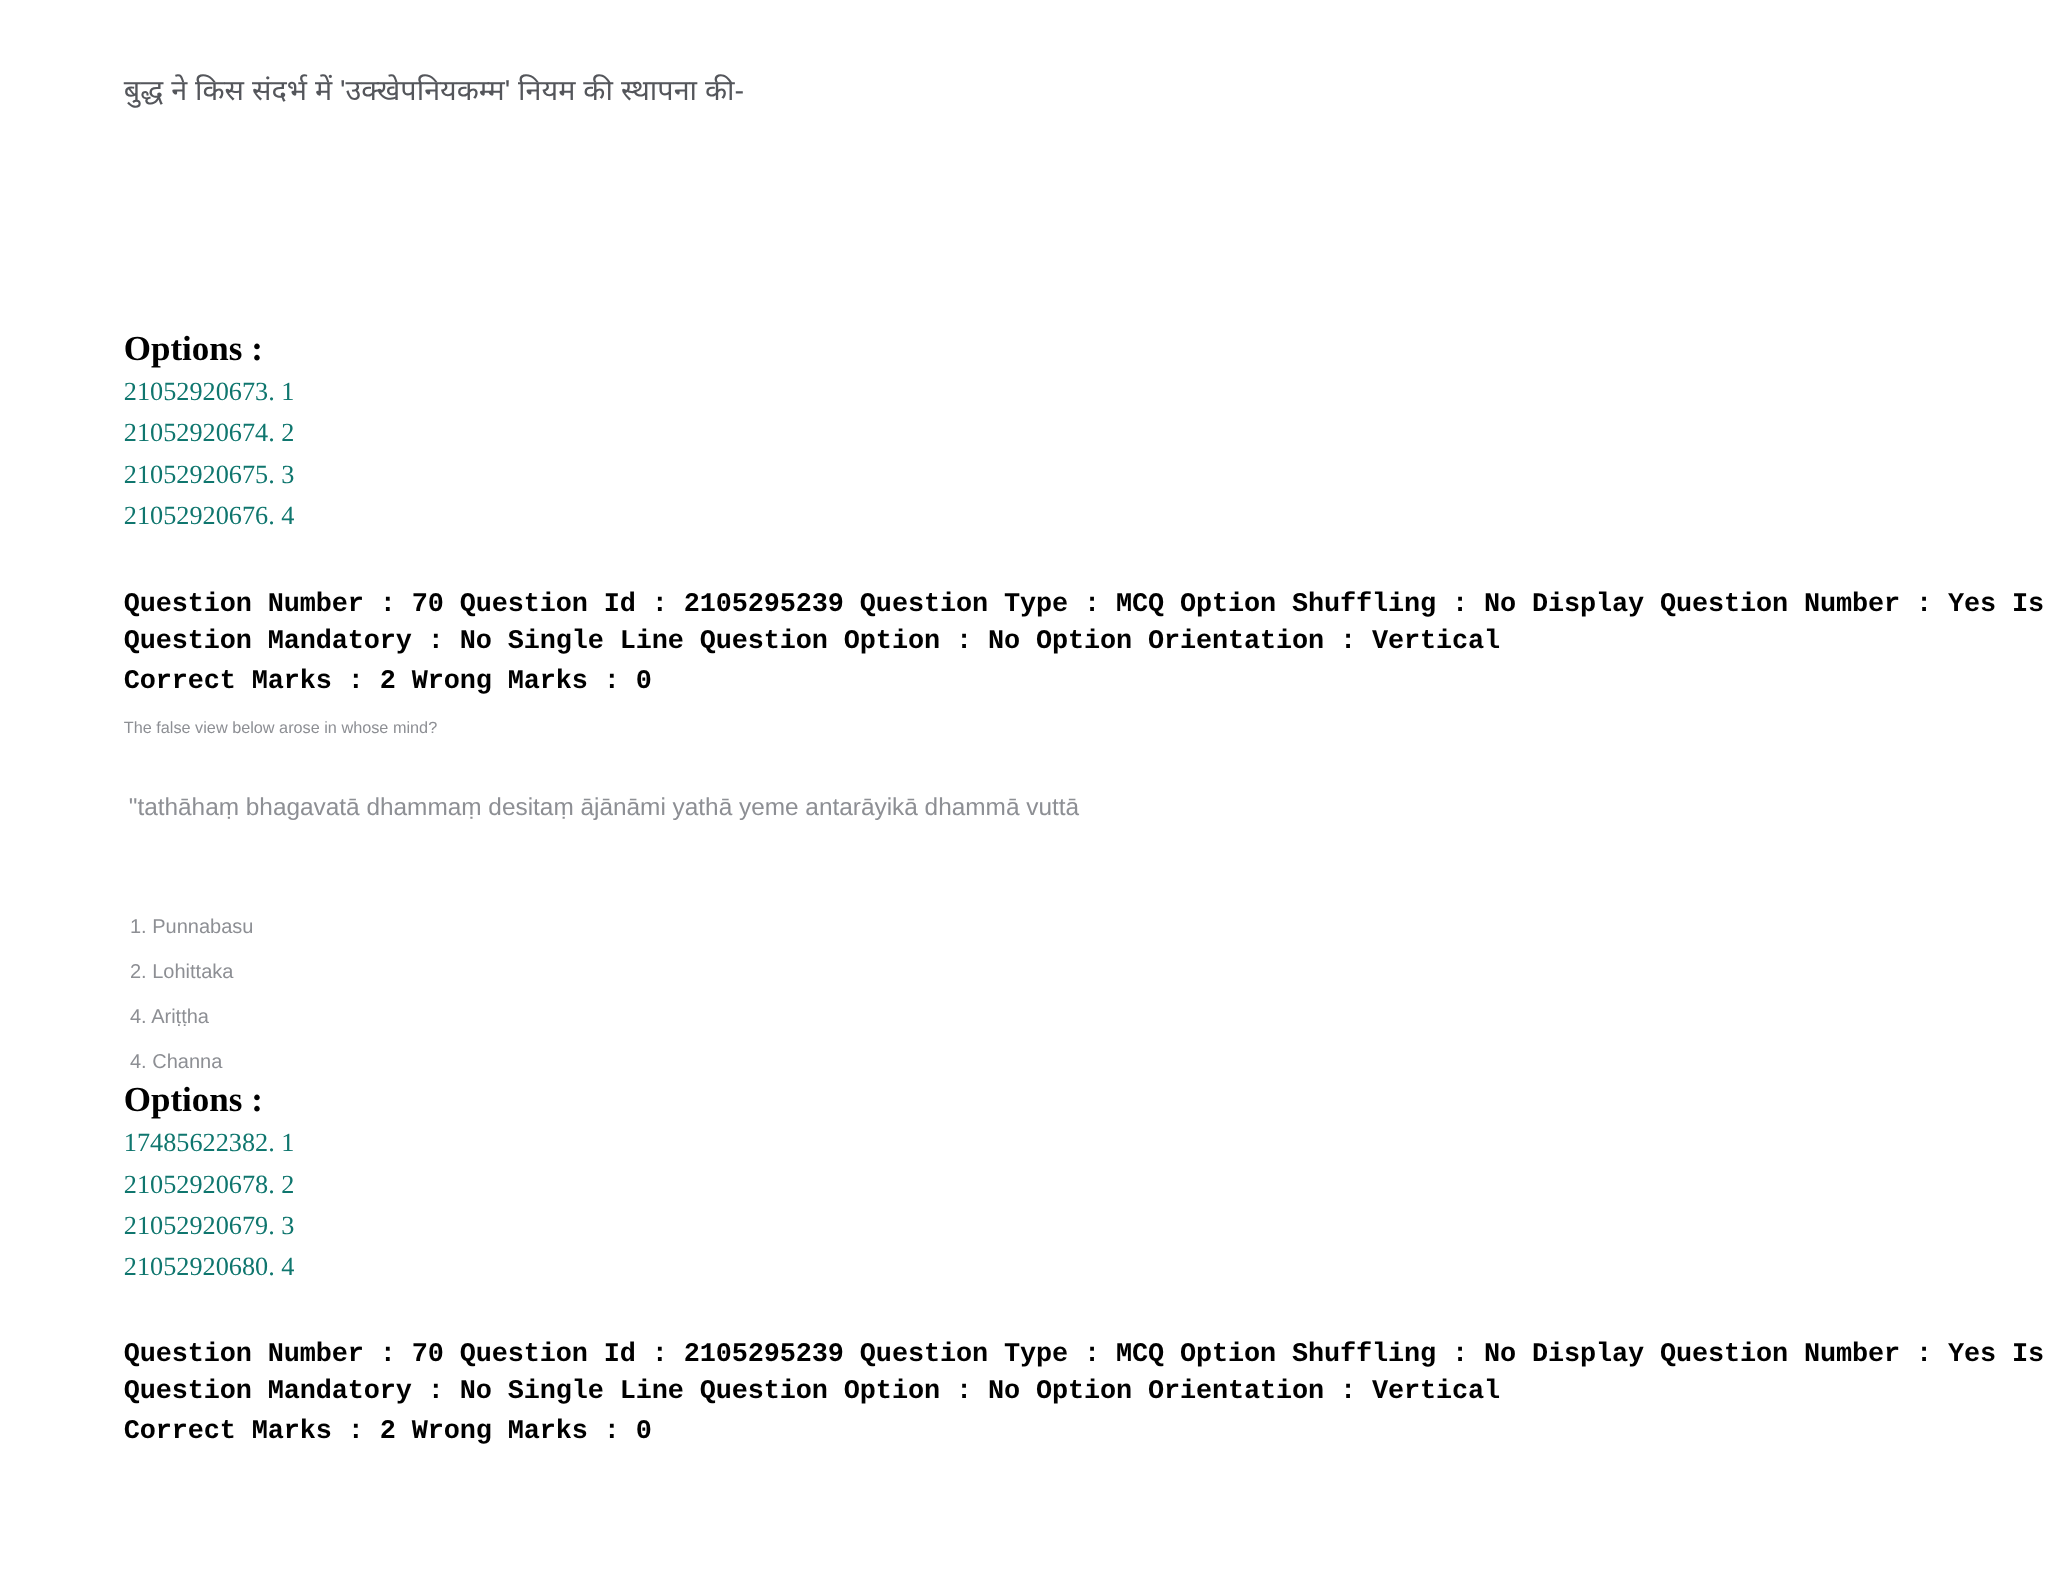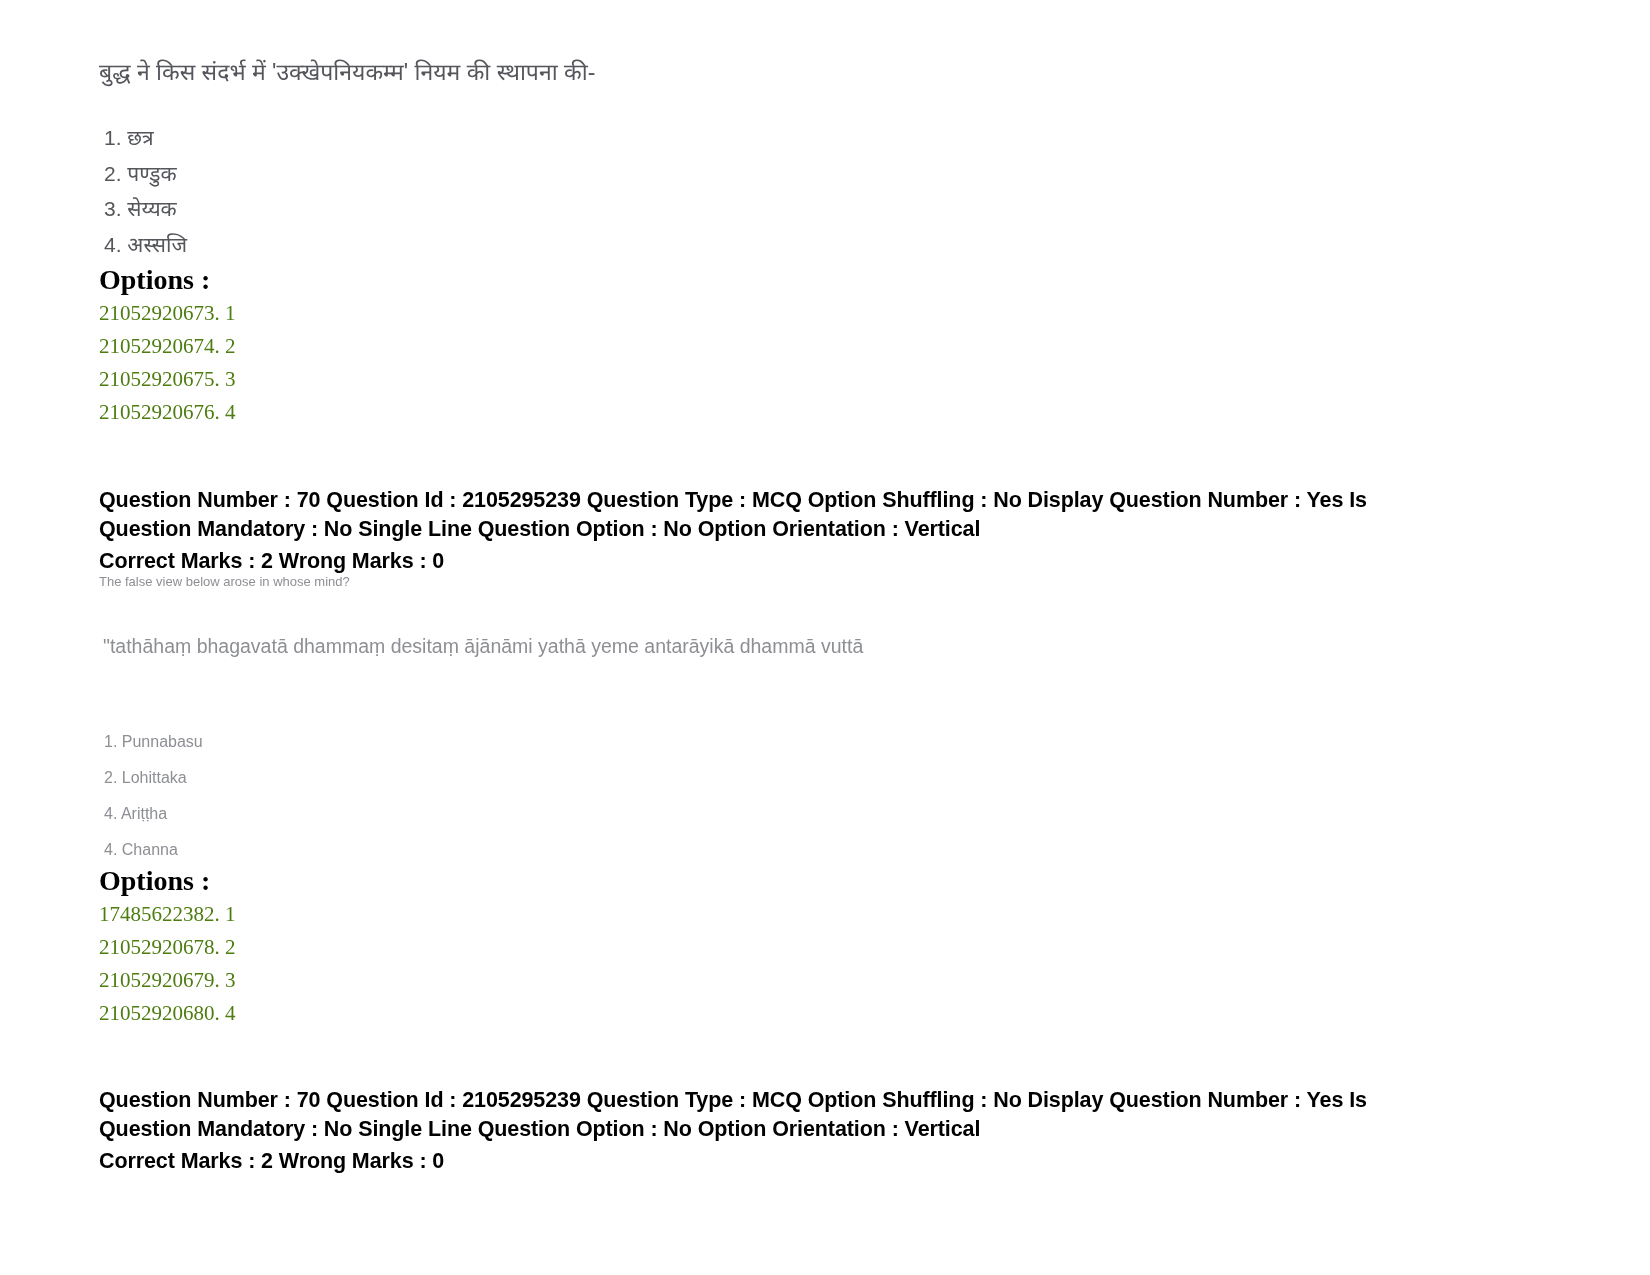--- a/index.html
+++ b/index.html
@@ -32,40 +32,39 @@
     -webkit-font-smoothing: none;
   }
   .scan-en {
     font-family: "Liberation Sans", "DejaVu Sans", sans-serif;
     color: #8d8f94;
     font-weight: 400;
   }
 
   
   .meta {
-    font-family: Liberation Sans, sans-serif;
+    font-family: Liberation Mono, monospace;
     font-weight: bold;
     color: #000000;
     font-size: 21.5px;
     line-height: 29px;
     letter-spacing: -0.1px;
-    margin-top: 16px;
   }
 
   .opt-head {
     font-family: "Liberation Serif", "DejaVu Serif", serif;
     font-weight: bold;
     color: #000000;
     font-size: 28px;
     line-height: 30px;
   }
   .opt-id {
     font-family: "Liberation Serif", "DejaVu Serif", serif;
     font-weight: normal;
-    color: #4d7c0f;
+    color: #0f766e;
     font-size: 21px;
     line-height: 33px;
   }
 
   
   .abs { position: absolute; }
 
   #hindi-question {
     left: 99px;  top: 56px;
     font-size: 23px;
@@ -115,26 +114,20 @@
 
   .meta-line { white-space: nowrap; }
 </style>
 </head>
 <body>
 
 <div class="page">
 
   <div class="abs scan-hi" id="hindi-question">बुद्ध ने किस संदर्भ में 'उक्खेपनियकम्म' नियम की स्थापना की-</div>
 
-  <div class="abs scan-hi" id="hindi-options">
-    <div class="row">1. छत्र</div>
-    <div class="row">2. पण्डुक</div>
-    <div class="row">3. सेय्यक</div>
-    <div class="row">4. अस्सजि</div>
-  </div>
 
   <div class="abs" id="options-block-1">
     <div class="opt-head">Options :</div>
     <div class="opt-id">21052920673. 1</div>
     <div class="opt-id">21052920674. 2</div>
     <div class="opt-id">21052920675. 3</div>
     <div class="opt-id">21052920676. 4</div>
   </div>
 
   <div class="abs meta" id="meta-block-1">

